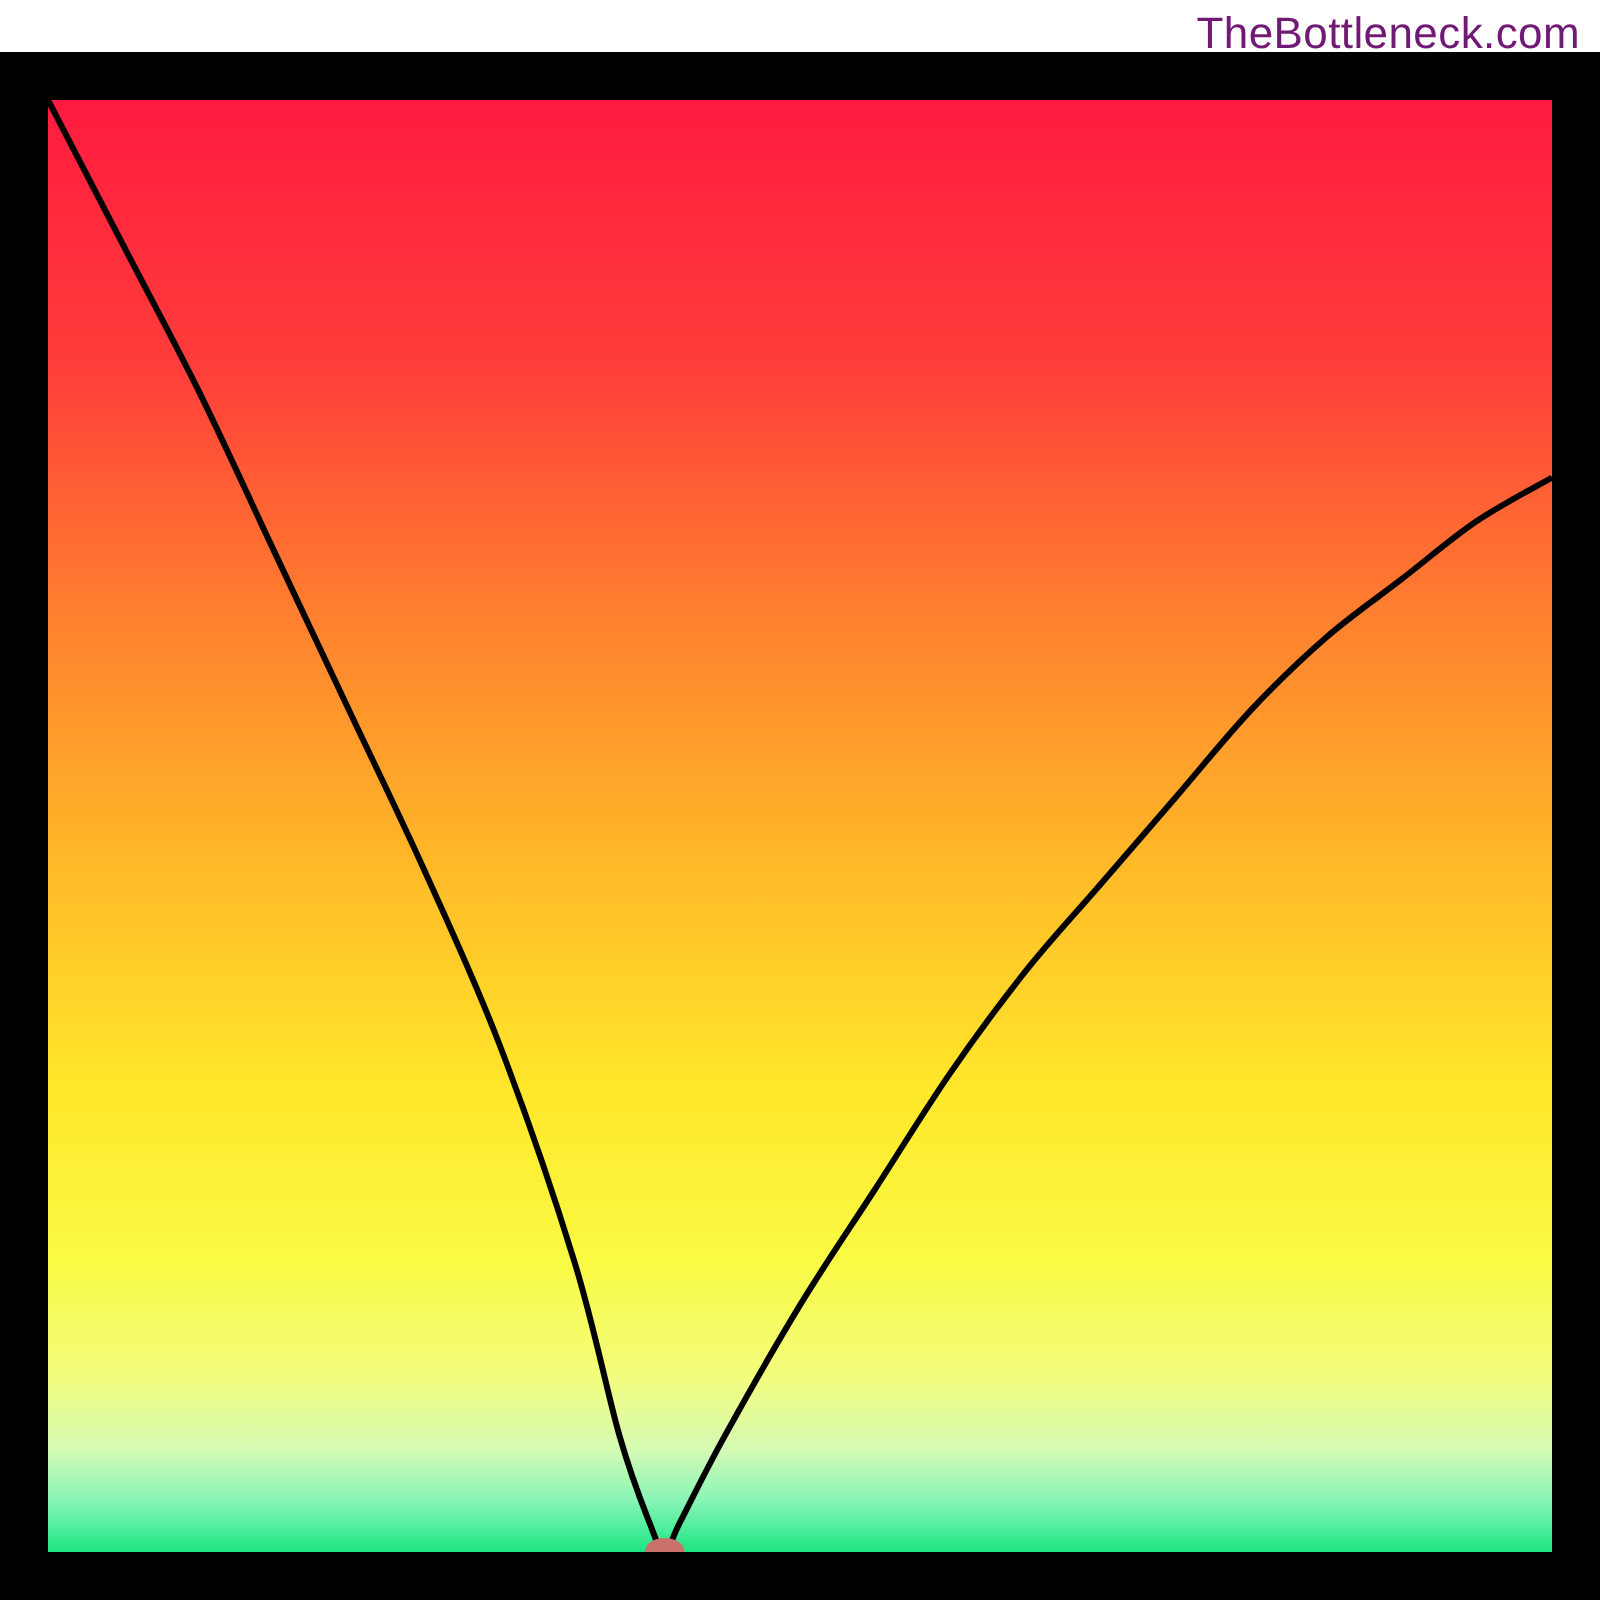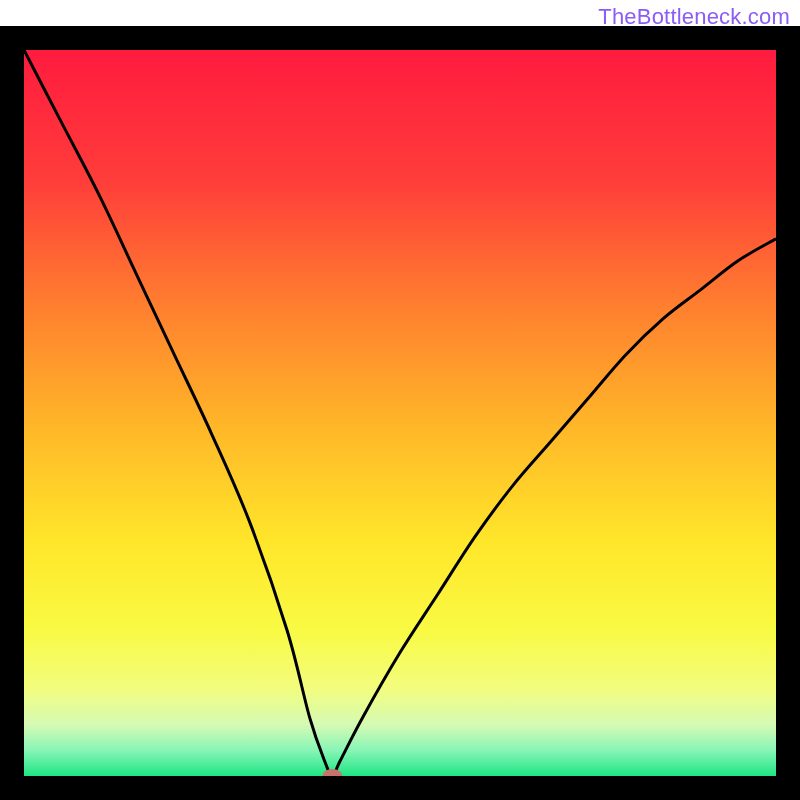--- a/index.html
+++ b/index.html
@@ -11,21 +11,21 @@
     width: 800px;
     height: 800px;
     position: relative;
   }
   .watermark {
     position: absolute;
     top: 4px;
     right: 10px;
     font-family: Arial, Helvetica, sans-serif;
     font-size: 22px;
-    color: #8b5cf6;
+    color: #701a75;
     letter-spacing: 0.2px;
     z-index: 20;
   }
   .frame {
     position: absolute;
     top: 26px;
     left: 0;
     width: 800px;
     height: 774px;
     background: #000;

